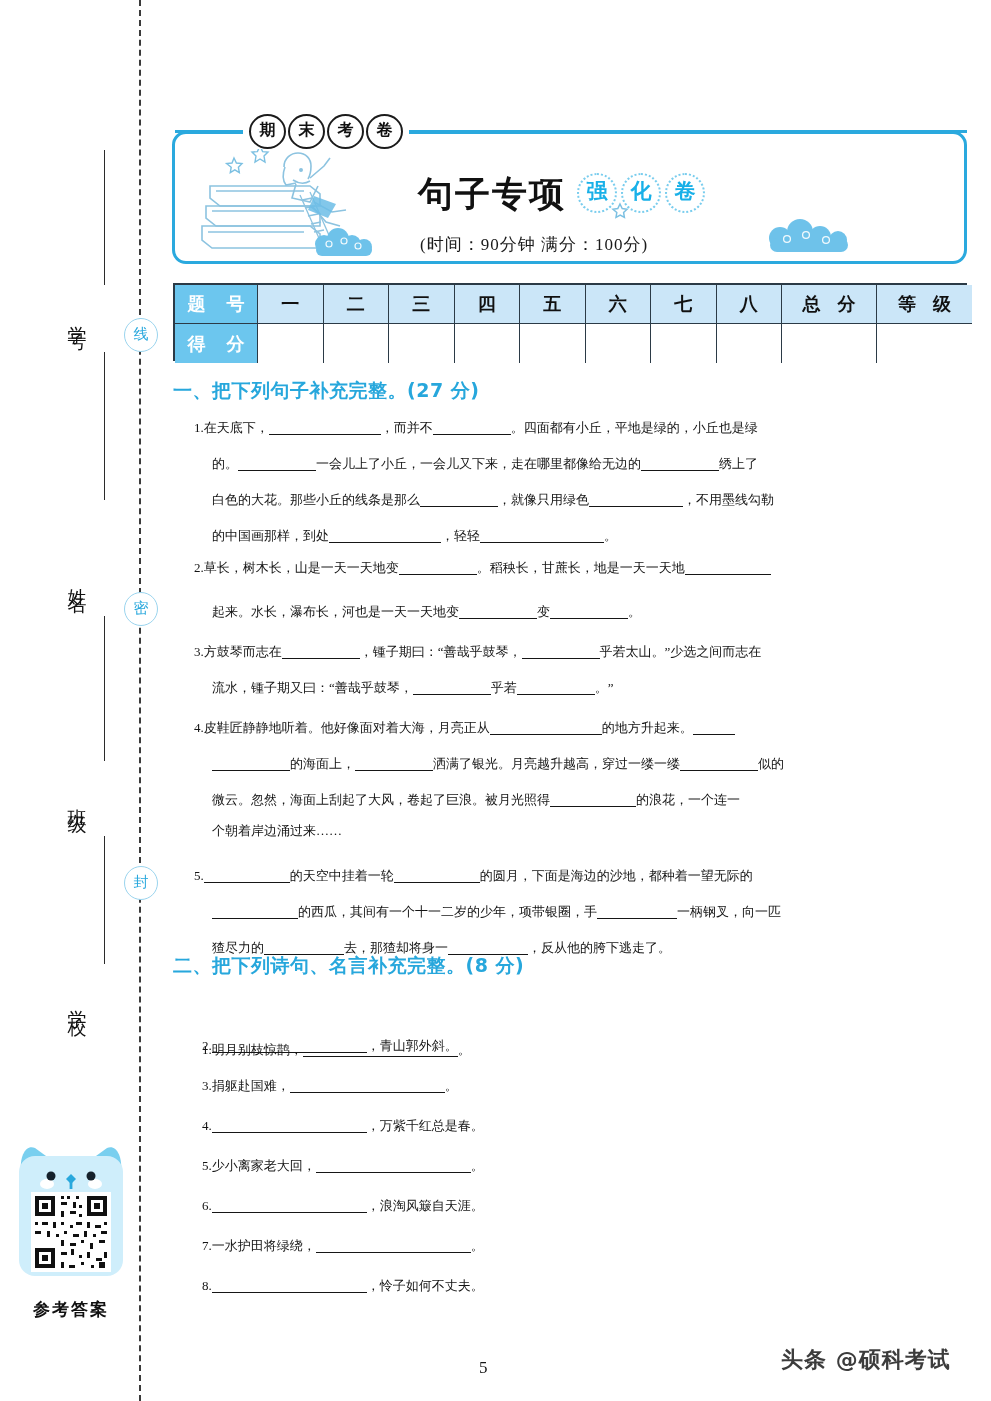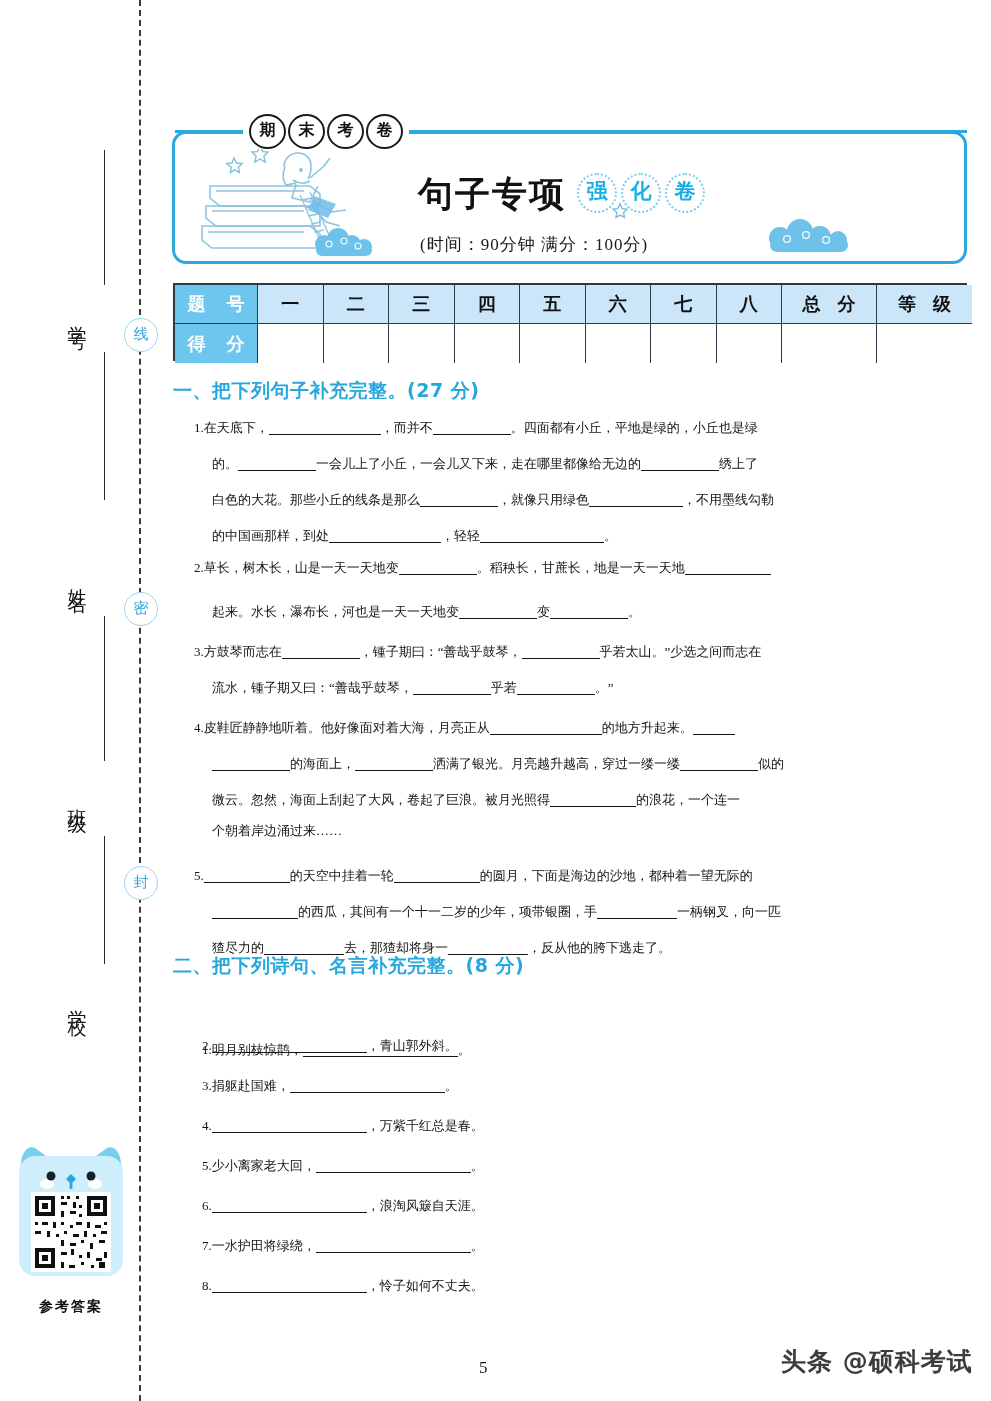--- a/index.html
+++ b/index.html
@@ -200,21 +200,21 @@
         <rect x="74" y="112" width="3" height="6"></rect>
           <rect x="83" y="118" width="6" height="3"></rect>
           <rect x="91" y="112" width="3" height="6"></rect>
         <rect x="48" y="122" width="3" height="6"></rect>
           <rect x="56" y="125" width="6" height="3"></rect>
           <rect x="68" y="122" width="3" height="3"></rect>
         <rect x="78" y="125" width="3" height="3"></rect>
           <rect x="86" y="122" width="6" height="6"></rect>
       </g>
     </svg>
-    <div style="margin-top:4px;text-align:center;font-size:14px;font-weight:bold;letter-spacing:2px;color:#101010;font-family:'DejaVu Sans','Liberation Sans',sans-serif;">参考答案</div>
+    <div style="margin-top:4px;text-align:center;font-size:17px;font-weight:bold;letter-spacing:2px;color:#101010;font-family:'DejaVu Sans','Liberation Sans',sans-serif;">参考答案</div>
   </div>
 
   <div class="badge-line l"></div>
   <div class="badge-line r"></div>
   <div class="header"></div>
 
   <div class="hdr-badge">
     <div class="bch">期</div>
     <div class="bch">末</div>
     <div class="bch">考</div>
@@ -390,15 +390,15 @@
     <span class="num">6.</span><span class="bl" style="width:155px"></span>，浪淘风簸自天涯。
   </div>
   <div class="qline" style="left:202px;top:1234px;">
     <span class="num">7.</span>一水护田将绿绕，<span class="bl" style="width:155px"></span>。
   </div>
   <div class="qline" style="left:202px;top:1274px;">
     <span class="num">8.</span><span class="bl" style="width:155px"></span>，怜子如何不丈夫。
   </div>
 
   <div style="position:absolute;left:479px;top:1358px;font-size:17px;color:#161616;">5</div>
-  <div style="position:absolute;left:781px;top:1345px;font-size:25px;font-weight:bold;letter-spacing:1px;color:#2c2c2c;opacity:0.92;font-family:'DejaVu Sans','Liberation Sans',sans-serif;">头条 @硕科考试</div>
+  <div style="position:absolute;left:781px;top:1345px;font-size:22px;font-weight:bold;letter-spacing:1px;color:#2c2c2c;opacity:0.92;font-family:'DejaVu Sans','Liberation Sans',sans-serif;">头条 @硕科考试</div>
 
 </div>
 
 </body></html>

